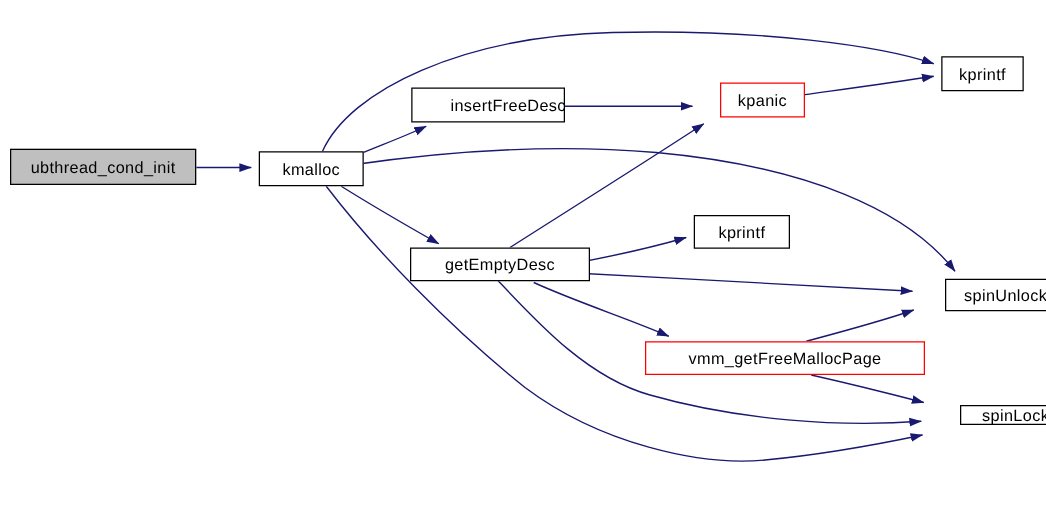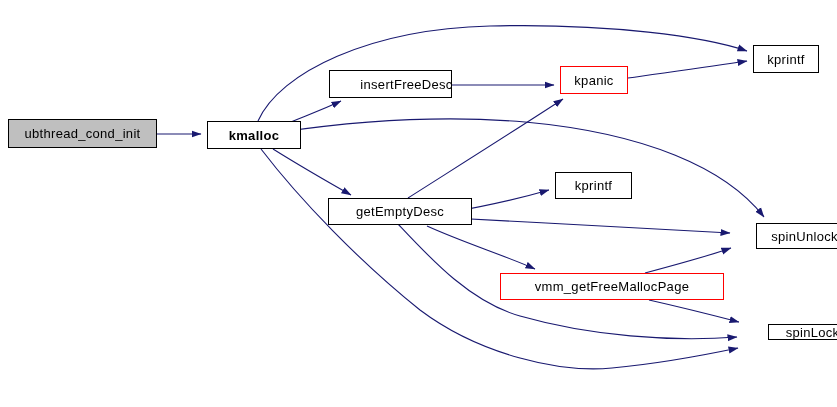--- a/index.html
+++ b/index.html
@@ -41,20 +41,21 @@
     white-space: nowrap;
     cursor: pointer;
   }
   .node.root {
     background: var(--root-fill, #bfbfbf);
     cursor: default;
     text-align: right;
   }
   .node.truncated {
     border-color: var(--highlight, #ff0000);
+    margin-left: 16px;
   }
   .node span {
     line-height: 1;
   }
 </style>
 </head>
 <body>
 
 <div id="canvas">
   <svg id="edges" width="837" height="407" viewBox="0 0 837 407" xmlns="http://www.w3.org/2000/svg">
@@ -76,21 +77,21 @@
       <path d="M452,218 C545,223 644,228 730,233" class="edge" marker-end="url(#arrowhead)"></path>
       <path d="M427,226 C462,242 506,256 535,269" class="edge" marker-end="url(#arrowhead)"></path>
       <path d="M398,224 C430,258 470,302 520,316 C590,336 672,342 737,337" class="edge" marker-end="url(#arrowhead)"></path>
       <path d="M645,273 C675,265 708,256 731,248" class="edge" marker-end="url(#arrowhead)"></path>
       <path d="M649,300 C680,307 712,315 739,322" class="edge" marker-end="url(#arrowhead)"></path>
     </svg>
 
   <div class="node root" style="left: 8px; top: 119px; width: 149px; height: 29px;">
     <span>ubthread_cond_init</span>
   </div>
-  <div class="node normal" style="left: 207px; top: 121px; width: 94px; height: 28px; font-weight: bold;">
+  <div class="node normal" style="left: 207px; top: 121px; width: 84px; height: 28px;">
     <span>kmalloc</span>
   </div>
   <div class="node normal" style="left: 329px; top: 70px; width: 123px; height: 28px; padding-left: 32px;">
     <span>insertFreeDesc</span>
   </div>
   <div class="node truncated" style="left: 560px; top: 66px; width: 68px; height: 28px;">
     <span>kpanic</span>
   </div>
   <div class="node normal" style="left: 753px; top: 45px; width: 66px; height: 28px; justify-content: center;">
     <span>kprintf</span>

